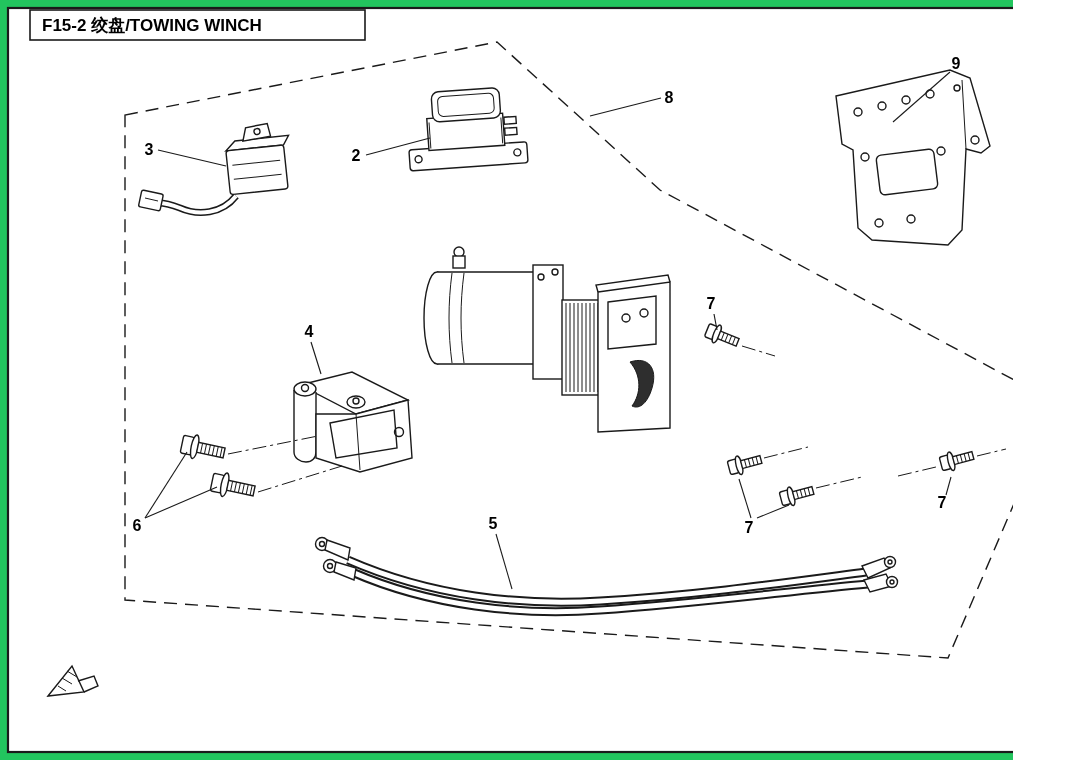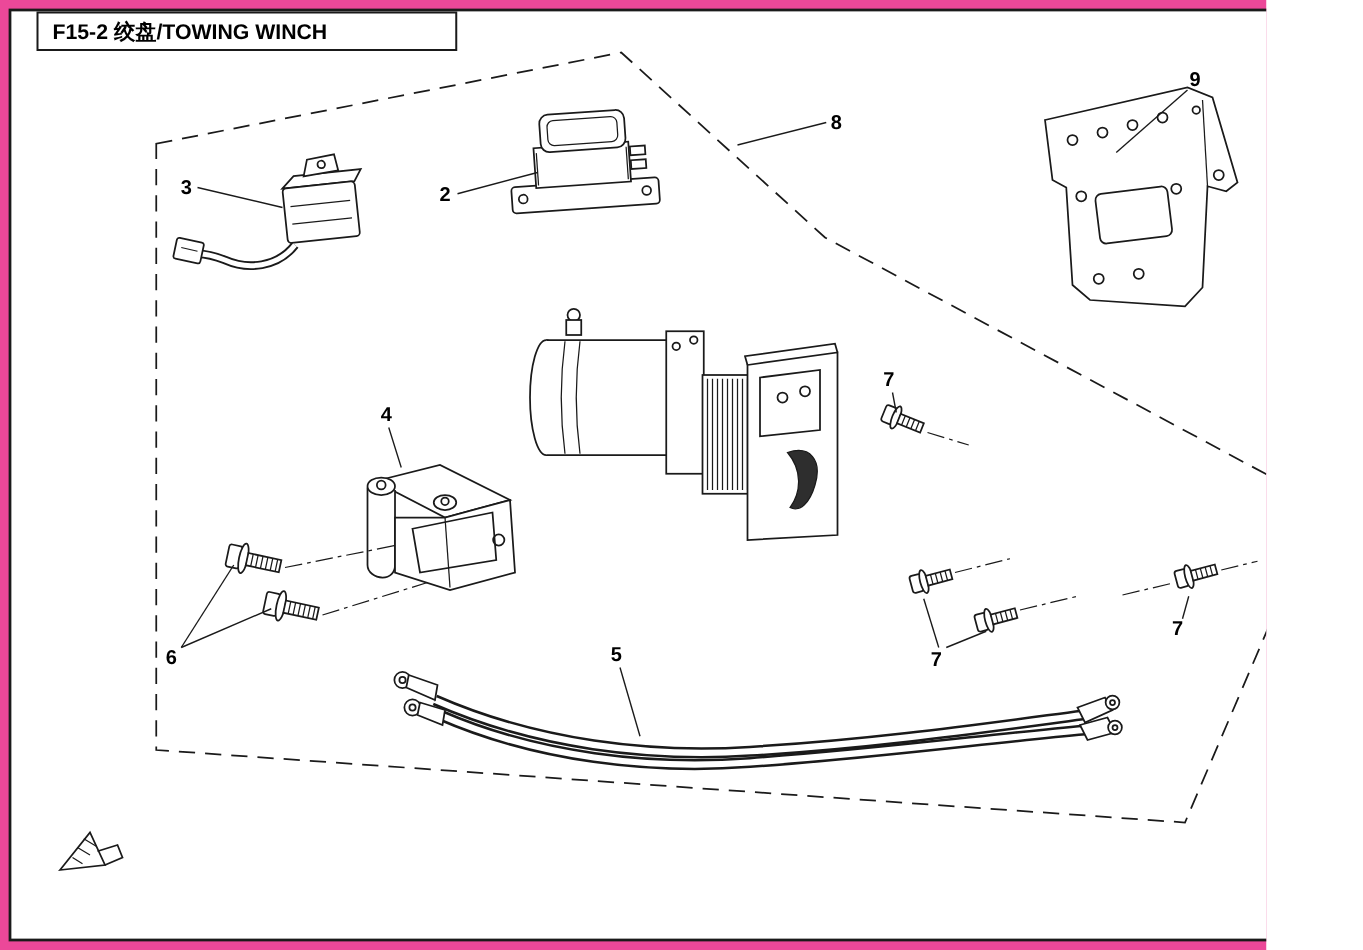--- a/index.html
+++ b/index.html
@@ -5,21 +5,21 @@
   html, body {
     margin: 0;
     padding: 0;
     background: #ffffff;
     font-family: "Liberation Sans", sans-serif;
   }
   .page {
     position: relative;
     width: 1013px;
     height: 760px;
-    background: #ec4899;
+    background: #22c55e;
     overflow: hidden;
   }
   svg { display: block; }
   .outline   { fill: #ffffff; stroke: #1a1a1a; stroke-width: 1.4; }
   .outline2  { fill: none;    stroke: #1a1a1a; stroke-width: 1.4; }
   .thin      { fill: none;    stroke: #1a1a1a; stroke-width: 1;   }
   .leader    { fill: none;    stroke: #1a1a1a; stroke-width: 1.1; }
   .dashline  { fill: none;    stroke: #1a1a1a; stroke-width: 1.4; stroke-dasharray: 13 8; }
   .axis      { fill: none;    stroke: #1a1a1a; stroke-width: 1;   stroke-dasharray: 14 4 3 4; }
   .callout   { fill: #000000; font: bold 16px "Liberation Sans", sans-serif; text-anchor: middle; }

